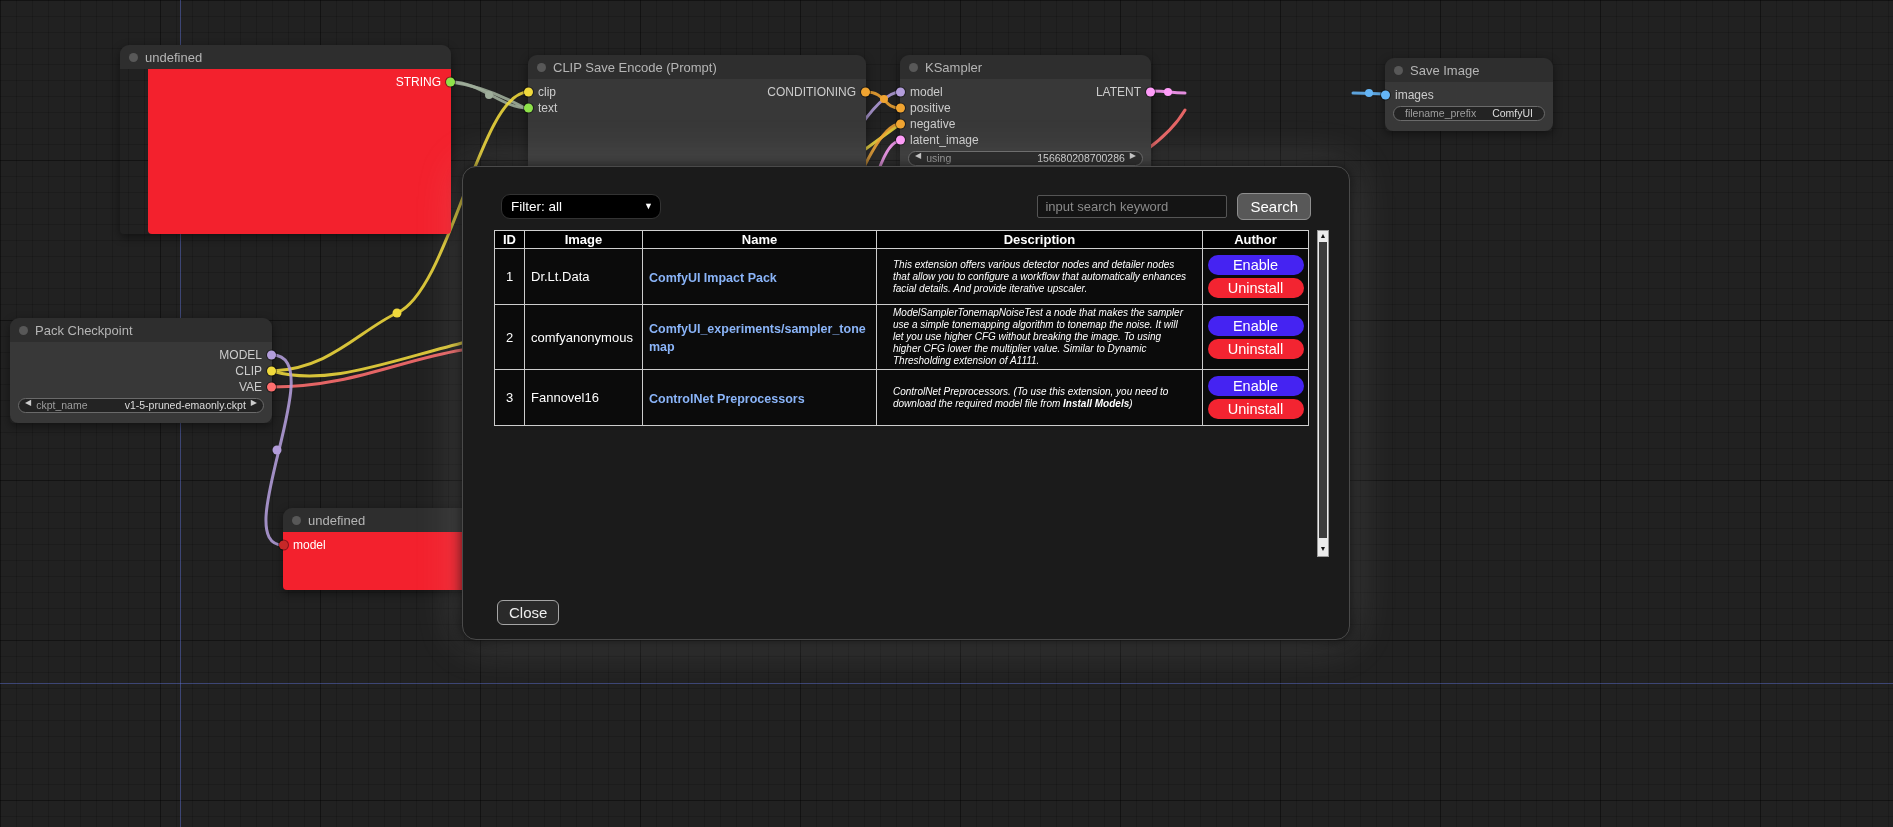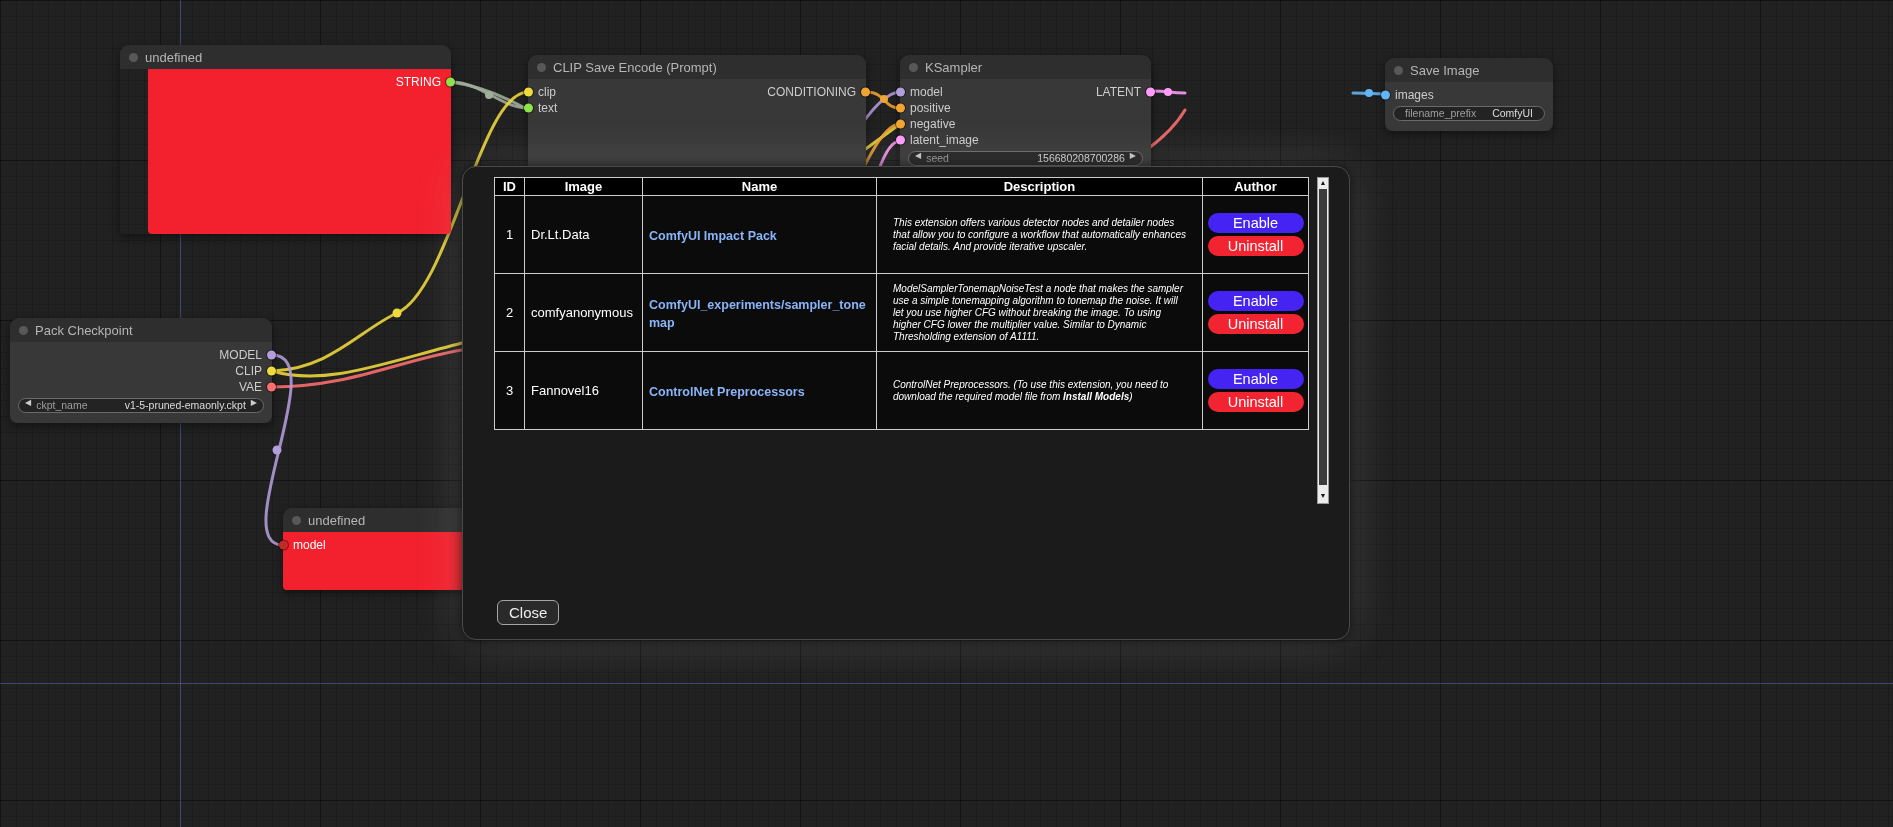--- a/index.html
+++ b/index.html
@@ -121,21 +121,21 @@
   th {
     background:#000; color:#fff; font-size:13px; font-weight:bold;
     border:1px solid #cdcdcd; height:18px; padding:0 2px;
   }
   td { background:#0b0b0b; border:1px solid #cdcdcd; color:#fff; vertical-align:middle; }
   td.c-id { text-align:center; font-size:13px; }
   td.c-author { font-size:13px; padding:2px 6px; }
   td.c-name { padding:2px 6px; }
   td.c-name a { color:var(--link-blue); font-weight:bold; font-size:12.5px; text-decoration:none; word-wrap:break-word; }
   td.c-desc { font-size:10px; line-height:1.2; padding:2px 16px;font-style:italic; }
-  td.c-install { text-align:center; padding:14px 2px; }
+  td.c-install { text-align:center; padding:3px 2px; }
   .btn-enable, .btn-uninstall {
     display:block; width:96px; margin:3px auto; padding:2px 0;
     border:none; border-radius:11px; color:#fff; font-size:14.5px;
     cursor:pointer; font-family:inherit;
   }
   .btn-enable { background:var(--enable-button); }
   .btn-uninstall { background:var(--uninstall-button); }
 
   .vscroll {
     position:absolute; right:0; top:0; width:12px; height:327px;
@@ -249,21 +249,21 @@
         </span>
       </div>
       <div class="slot-row">
         <span class="slot in">
           <span class="dot pink"></span>
           <span>latent_image</span>
         </span>
       </div>
       <div class="widget">
         <span class="warrow">◀</span>
-        <span class="wlabel">seed</span>
+        <span class="wlabel">using</span>
         <span class="wvalue">156680208700286</span>
         <span class="warrow">▶</span>
       </div>
     </div>
   </div>
 
 
   <div class="node" id="n-save">
     <div class="node-title">
       <span class="tdot"></span>
@@ -325,20 +325,31 @@
       <div class="slot-row">
         <span class="slot in">
           <span class="dot errred"></span>
           <span>model</span>
         </span>
       </div>
     </div>
   </div>
 
   <div id="dialog">
+    <div class="dlg-top">
+      <span class="filter-wrap">
+        <select>
+          <option>Filter: all</option>
+        </select>
+        <span class="filter-caret">▼</span>
+      </span>
+      <span class="spacer"></span>
+      <input class="search-input" type="text" placeholder="input search keyword" style="">
+      <button class="search-btn">Search</button>
+    </div>
 
     <div class="table-wrap">
       <table>
         <colgroup>
             <col class="c1">
             <col class="c2">
             <col class="c3">
             <col class="c4">
             <col class="c5">
           </colgroup>

